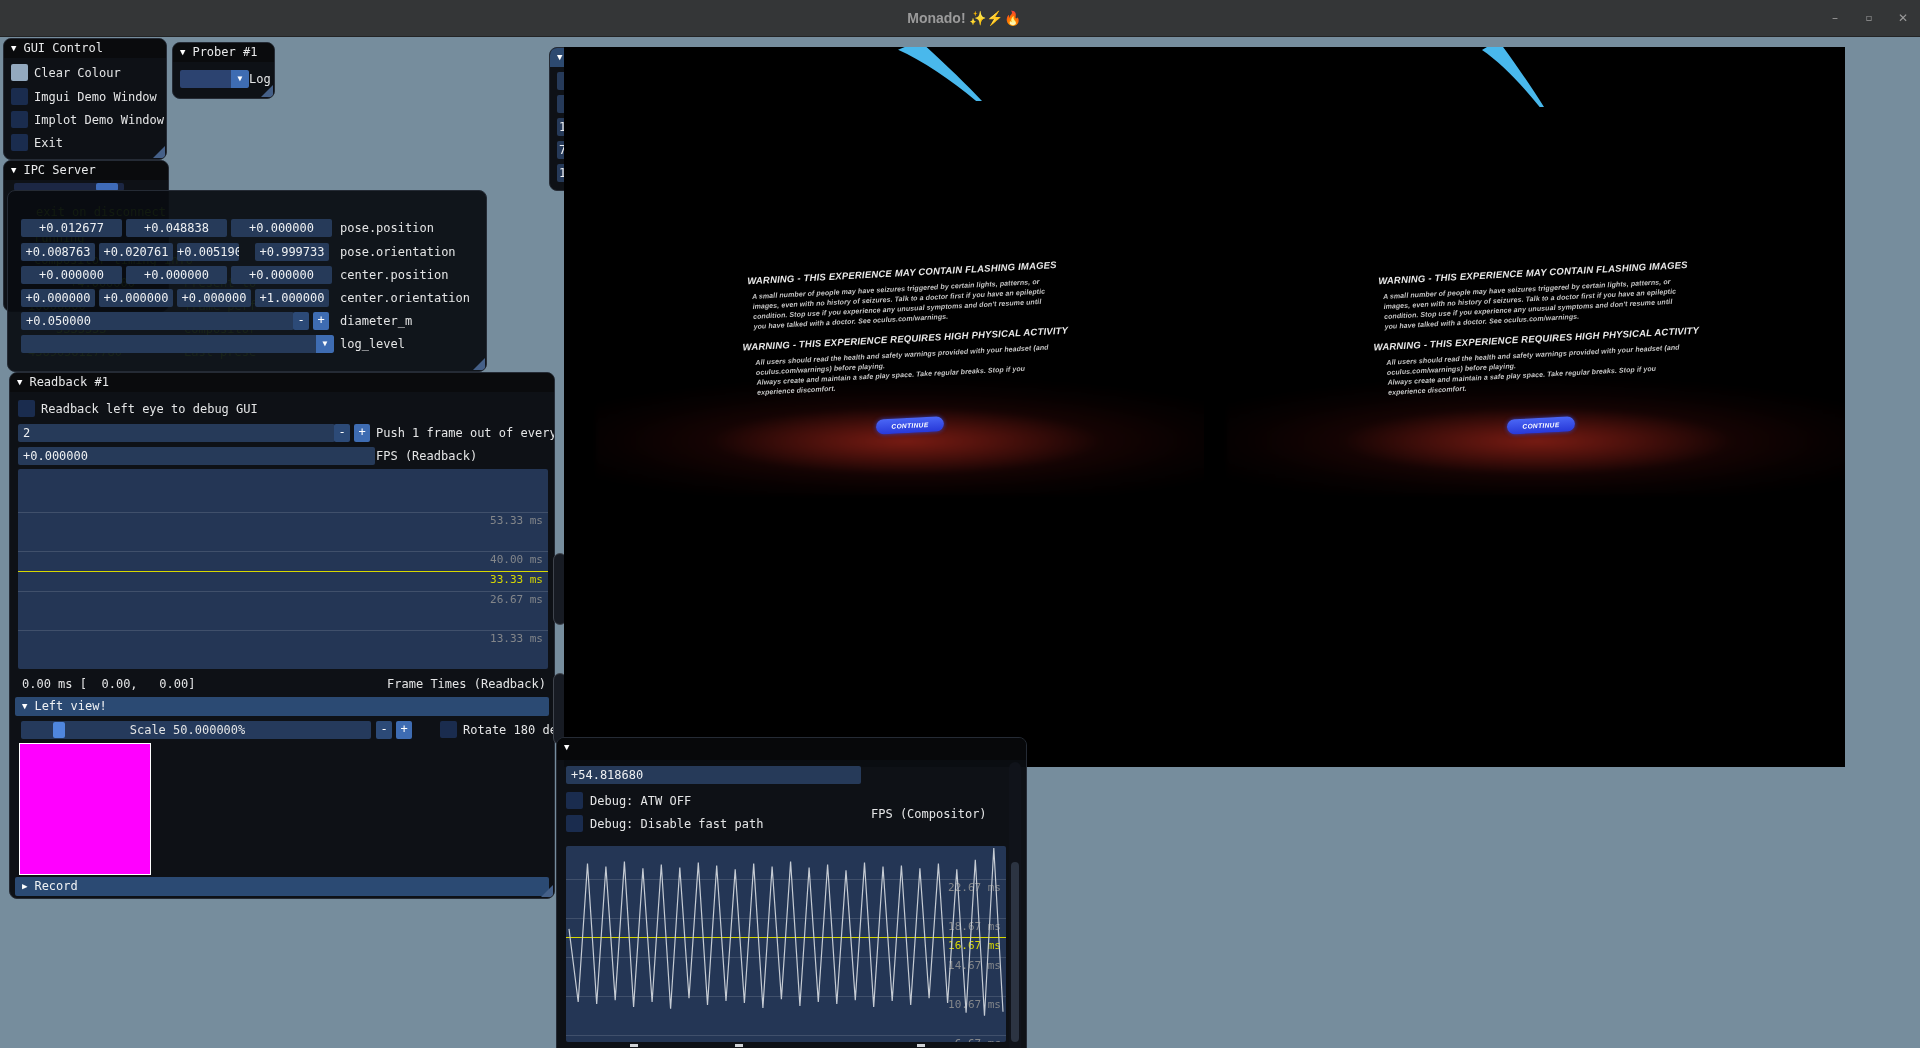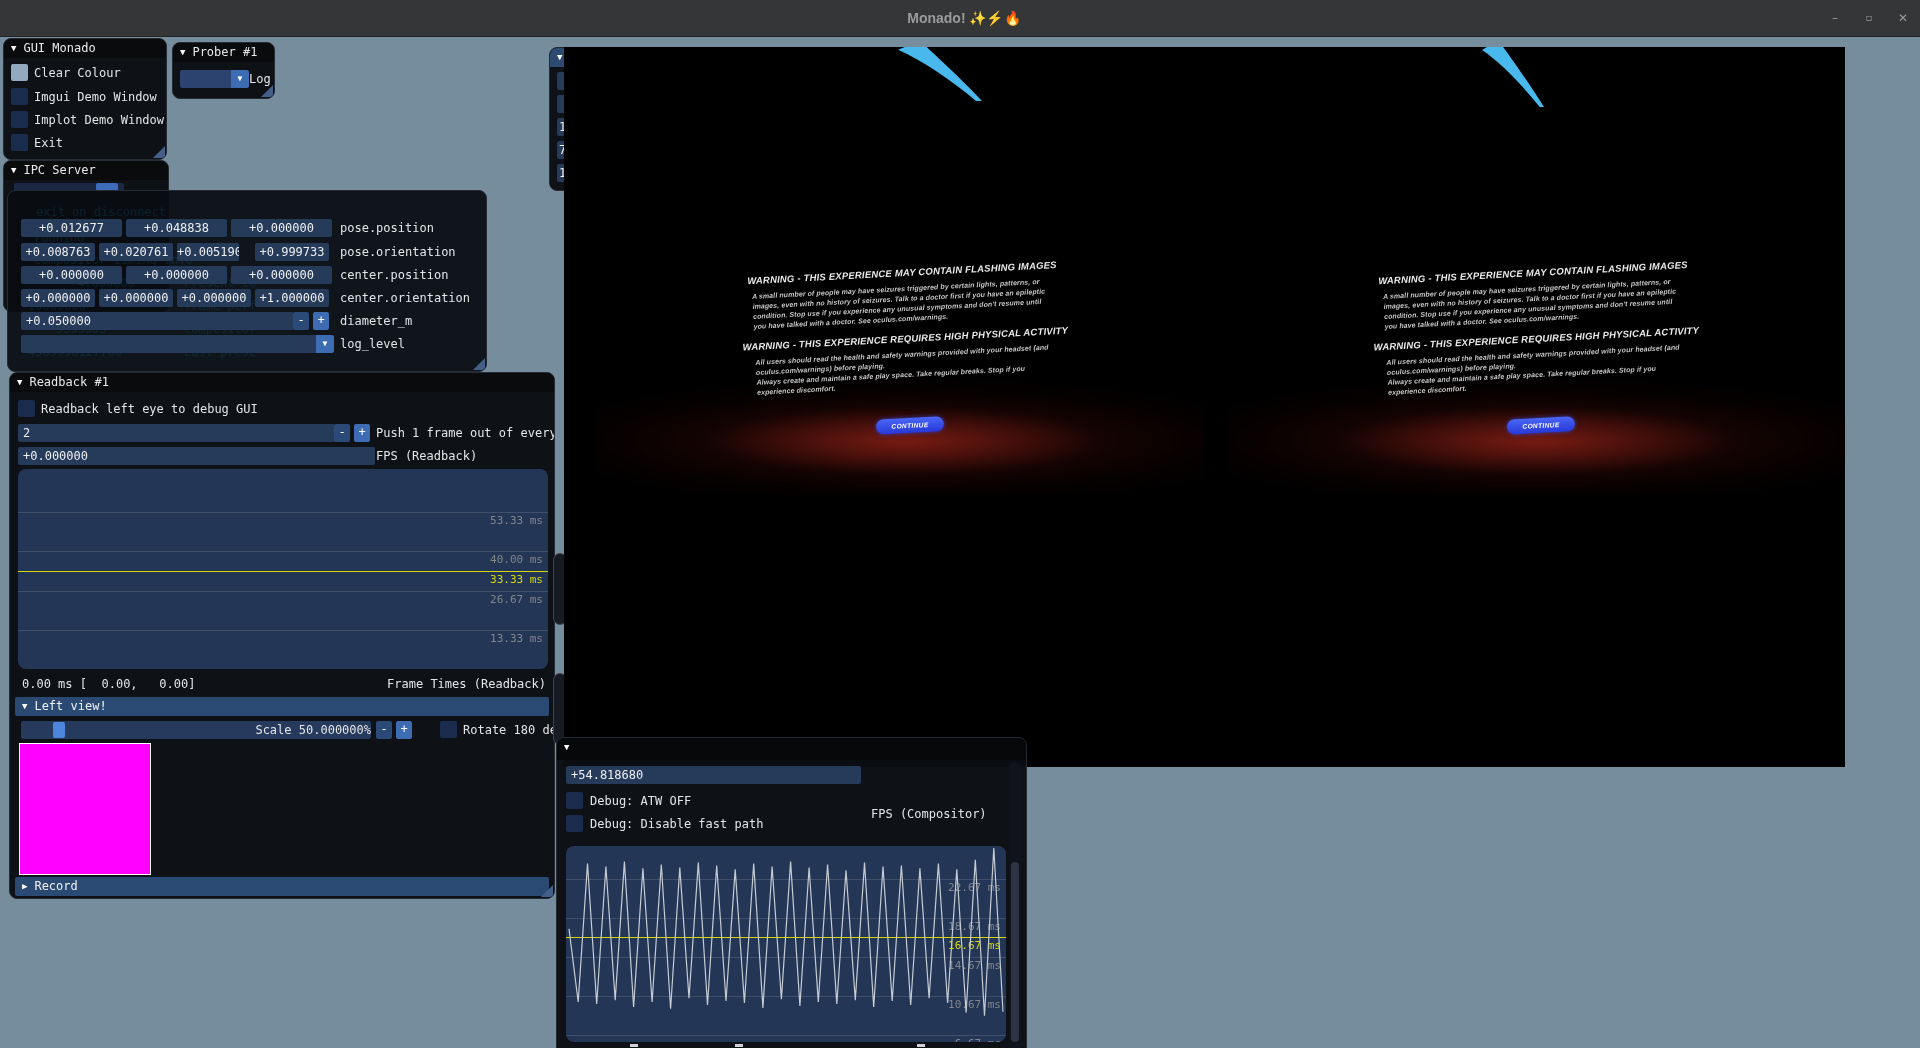--- a/index.html
+++ b/index.html
@@ -26,30 +26,30 @@
   .combo-arrow{position:absolute;right:0;top:0;width:18px;height:18px;background:#3e6cb2;border-radius:0 2px 2px 0;
                color:#fff;font-size:8px;line-height:18px;text-align:center;}
   .cb{position:absolute;width:17px;height:17px;background:#1a2c4e;border-radius:2px;}
   .cb.on{background:#93a9bf;}
   .lbl{position:absolute;height:18px;line-height:18px;white-space:pre;}
   .hdr{position:absolute;height:19px;background:#2b4a73;color:#f0f2f4;line-height:19px;border-radius:2px;white-space:pre;}
   .grip{position:absolute;right:1px;bottom:1px;width:0;height:0;border-style:solid;
         border-width:0 0 12px 12px;border-color:transparent transparent #456088 transparent;}
   .slider{position:absolute;height:18px;background:#253a5c;border-radius:2px;}
   .slider .grab{position:absolute;left:32px;top:1px;width:12px;height:16px;background:#4f86dd;border-radius:2px;}
-  .slider .stxt{position:absolute;left:0;right:0;text-align:right;line-height:18px;}
-  
-  .plot{position:absolute;background:#243655;border-radius:8px;overflow:hidden;}
+  .slider .stxt{position:absolute;left:0;right:17px;text-align:center;line-height:18px;}
+  
+  .plot{position:absolute;background:#243655;border-radius:2px;overflow:hidden;}
   .gl{position:absolute;left:0;right:0;height:1px;background:rgba(255,255,255,0.13);}
   .gl.ref{background:#d8d800;height:1px;}
   .gl-label{position:absolute;right:5px;font-size:11px;color:#83868a;white-space:pre;}
   .gl-label.ref{color:#d8d800;margin-left:16px;}
   .tick{position:absolute;width:8px;height:3px;background:#cfd2d6;}
   
-  .ghost{position:absolute;color:#0ea5e9;opacity:0.13;white-space:pre;}
+  .ghost{position:absolute;color:#4d7c0f;opacity:0.13;white-space:pre;}
   
   #blackwin{position:absolute;left:564px;top:47px;width:1281px;height:720px;background:#000;overflow:hidden;}
   .eye{position:absolute;top:0;width:640px;height:720px;overflow:hidden;}
   .glow{position:absolute;width:620px;height:120px;
         background:
           radial-gradient(ellipse 45% 40% at 50% 55%, rgba(190,45,30,0.50), transparent 70%),
           radial-gradient(ellipse 78% 68% at 50% 55%, rgba(120,22,18,0.40), rgba(50,8,8,0.15) 60%, transparent 80%);
         filter:blur(2px);}
   .warnblock{position:absolute;width:340px;text-align:center;transform:rotate(-3deg);
              font-family:"Liberation Sans",sans-serif;font-style:italic;color:#dedede;}
@@ -79,21 +79,21 @@
   </div>
 
   <div class="win" style="left:3px;top:160px;width:164px;height:150px;">
     <div class="win-title"><span class="arr">▼</span><span>IPC Server</span></div>
     <div style="position:absolute;left:10px;top:22px;width:110px;height:8px;background:#1c2744;border-radius:2px;">
       <div style="position:absolute;left:82px;top:0;width:22px;height:8px;background:#3f6cba;border-radius:2px;"></div>
     </div>
   </div>
 
   <div class="win" style="left:3px;top:38px;width:162px;height:120px;">
-    <div class="win-title"><span class="arr">▼</span><span>GUI Monado</span></div>
+    <div class="win-title"><span class="arr">▼</span><span>GUI Control</span></div>
     <div class="cb on" style="left:7px;top:25px;"></div>
     <div class="lbl" style="left:30px;top:25px;">Clear Colour</div>
     <div class="cb" style="left:7px;top:49px;"></div>
     <div class="lbl" style="left:30px;top:49px;">Imgui Demo Window</div>
     <div class="cb" style="left:7px;top:72px;"></div>
     <div class="lbl" style="left:30px;top:72px;">Implot Demo Window</div>
     <div class="cb" style="left:7px;top:95px;"></div>
     <div class="lbl" style="left:30px;top:95px;">Exit</div>
     <div class="grip"></div>
   </div>

